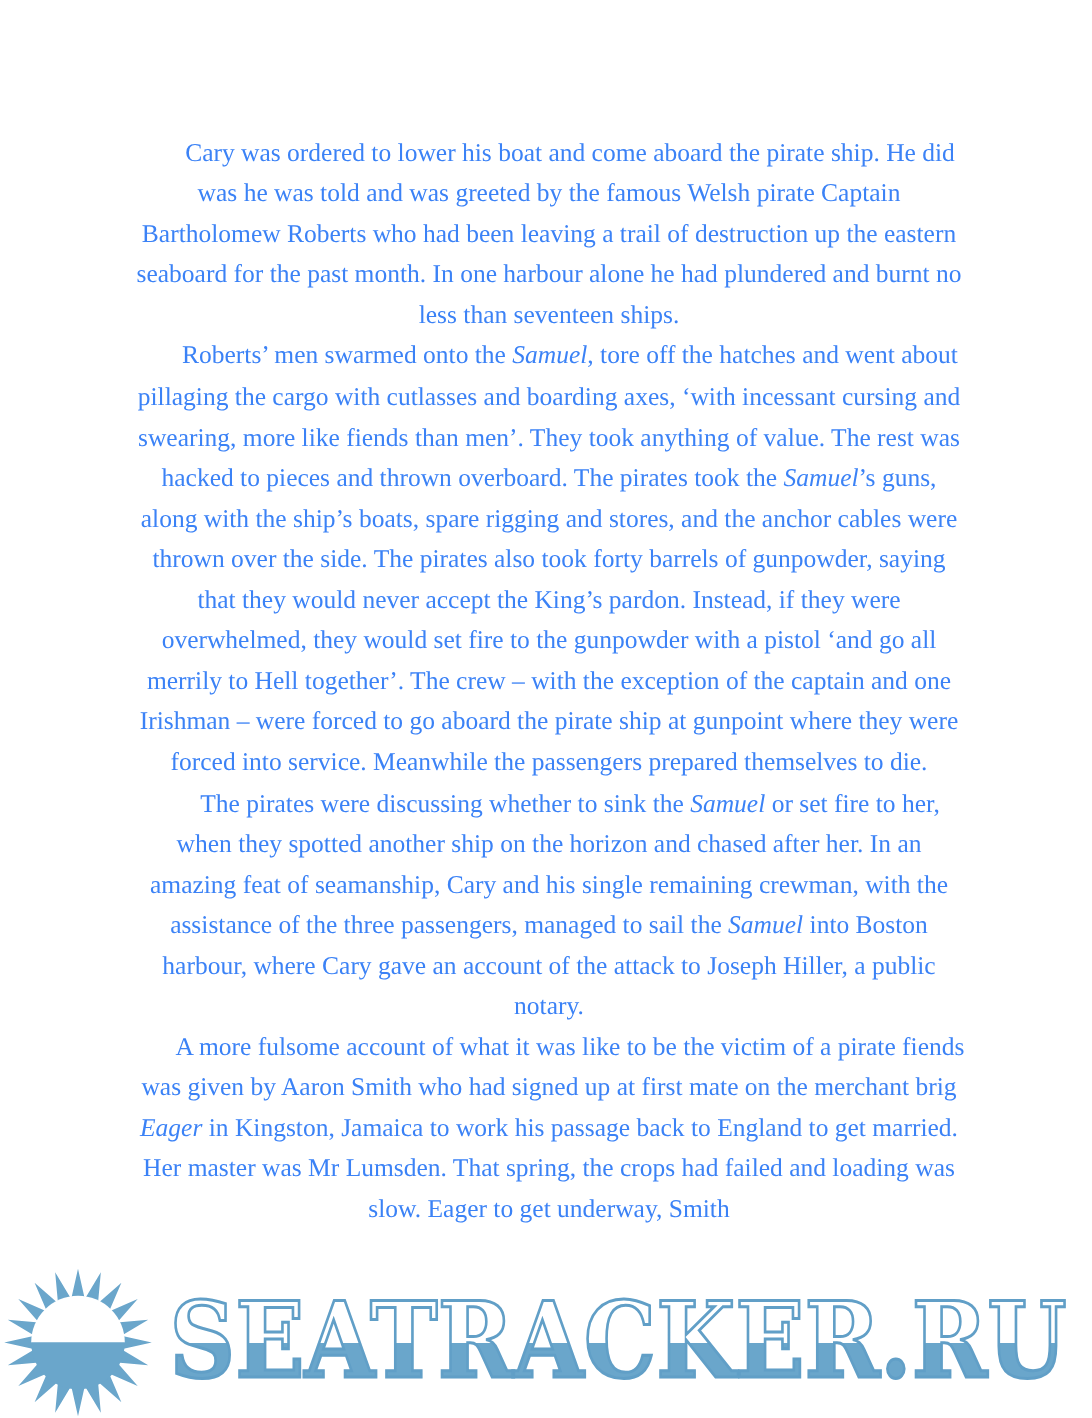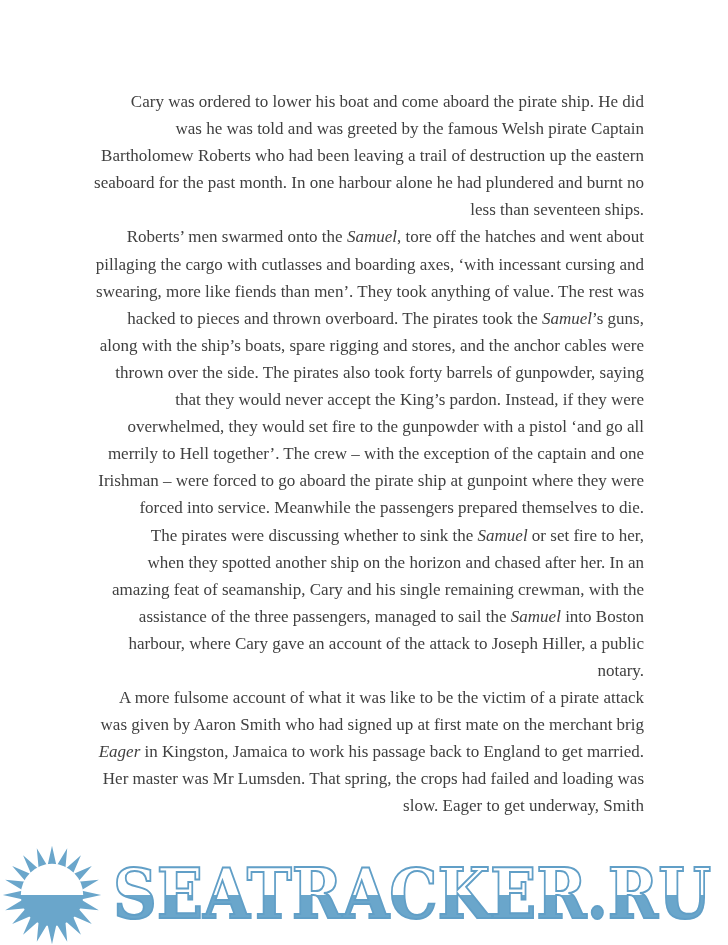--- a/index.html
+++ b/index.html
@@ -13,24 +13,24 @@
     height: 945px;
     background: #ffffff;
     overflow: hidden;
     font-family: "Liberation Serif", serif;
   }
   .text-block {
     position: absolute;
     left: 88px;
     top: 88px;
     width: 556px;
-    color: #404040;
+    color: #3b82f6;
     font-size: 17px;
     line-height: 27.1px;
-    text-align: right;
+    text-align: center;
   }
   .text-block p {
     margin: 0;
     text-indent: 28px;
   }
   .text-block i {
     font-style: italic;
   }
   .watermark {
     position: absolute;
@@ -60,21 +60,21 @@
 </style>
 </head>
 <body>
 
 <div class="page">
 
   <main class="text-block">
       <p><span>Cary was ordered to lower his boat and come aboard the pirate ship. He did was he was told and was greeted by the famous Welsh pirate Captain Bartholomew Roberts who had been leaving a trail of destruction up the eastern seaboard for the past month. In one harbour alone he had plundered and burnt no less than seventeen ships.</span></p>
       <p><span>Roberts’ men swarmed onto the </span><i>Samuel</i><span>, tore off the hatches and went about pillaging the cargo with cutlasses and boarding axes, ‘with incessant cursing and swearing, more like fiends than men’. They took anything of value. The rest was hacked to pieces and thrown overboard. The pirates took the </span><i>Samuel</i><span>’s guns, along with the ship’s boats, spare rigging and stores, and the anchor cables were thrown over the side. The pirates also took forty barrels of gunpowder, saying that they would never accept the King’s pardon. Instead, if they were overwhelmed, they would set fire to the gunpowder with a pistol ‘and go all merrily to Hell together’. The crew – with the exception of the captain and one Irishman – were forced to go aboard the pirate ship at gunpoint where they were forced into service. Meanwhile the passengers prepared themselves to die.</span></p>
       <p><span>The pirates were discussing whether to sink the </span><i>Samuel</i><span> or set fire to her, when they spotted another ship on the horizon and chased after her. In an amazing feat of seamanship, Cary and his single remaining crewman, with the assistance of the three passengers, managed to sail the </span><i>Samuel</i><span> into Boston harbour, where Cary gave an account of the attack to Joseph Hiller, a public notary.</span></p>
-      <p><span>A more fulsome account of what it was like to be the victim of a pirate attack was given by Aaron Smith who had signed up at first mate on the merchant brig </span><i>Eager</i><span> in Kingston, Jamaica to work his passage back to England to get married. Her master was Mr Lumsden. That spring, the crops had failed and loading was slow. Eager to get underway, Smith</span></p>
+      <p><span>A more fulsome account of what it was like to be the victim of a pirate fiends was given by Aaron Smith who had signed up at first mate on the merchant brig </span><i>Eager</i><span> in Kingston, Jamaica to work his passage back to England to get married. Her master was Mr Lumsden. That spring, the crops had failed and loading was slow. Eager to get underway, Smith</span></p>
     </main>
 
   <div class="watermark">
 
     <svg class="sun-logo" viewBox="0 0 110 110" xmlns="http://www.w3.org/2000/svg">
       <polygon points="55.0,3.0 59.8,24.4 71.1,5.5 69.1,27.4 85.6,12.9 76.9,33.1 97.1,24.4 82.6,40.9 104.5,38.9 85.6,50.2 107.0,55.0 85.6,59.8 104.5,71.1 82.6,69.1 97.1,85.6 76.9,76.9 85.6,97.1 69.1,82.6 71.1,104.5 59.8,85.6 55.0,107.0 50.2,85.6 38.9,104.5 40.9,82.6 24.4,97.1 33.1,76.9 12.9,85.6 27.4,69.1 5.5,71.1 24.4,59.8 3.0,55.0 24.4,50.2 5.5,38.9 27.4,40.9 12.9,24.4 33.1,33.1 24.4,12.9 40.9,27.4 38.9,5.5 50.2,24.4" fill="#6aa6cb"></polygon>
       <path d="M22,55 a33,33 0 0 1 66,0 z" fill="#ffffff"></path>
       <path d="M22,55 a33,33 0 0 0 66,0 z" fill="#6aa6cb"></path>
     </svg>
 

